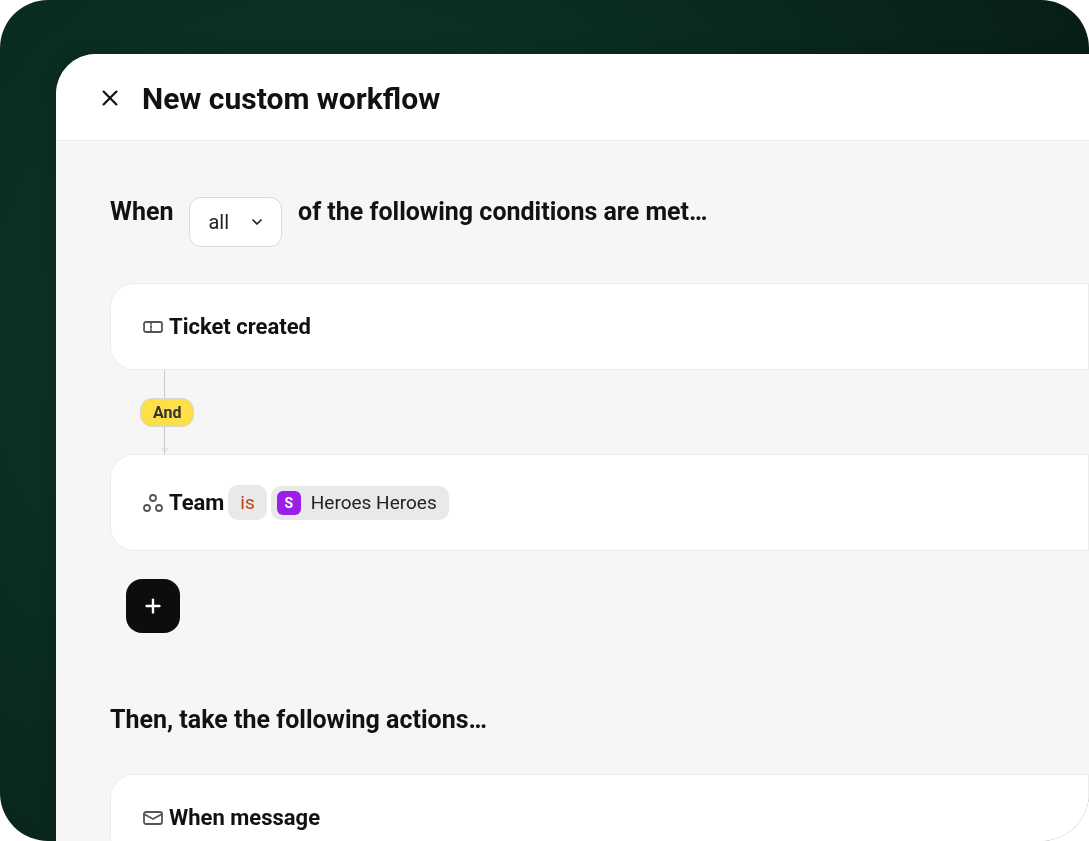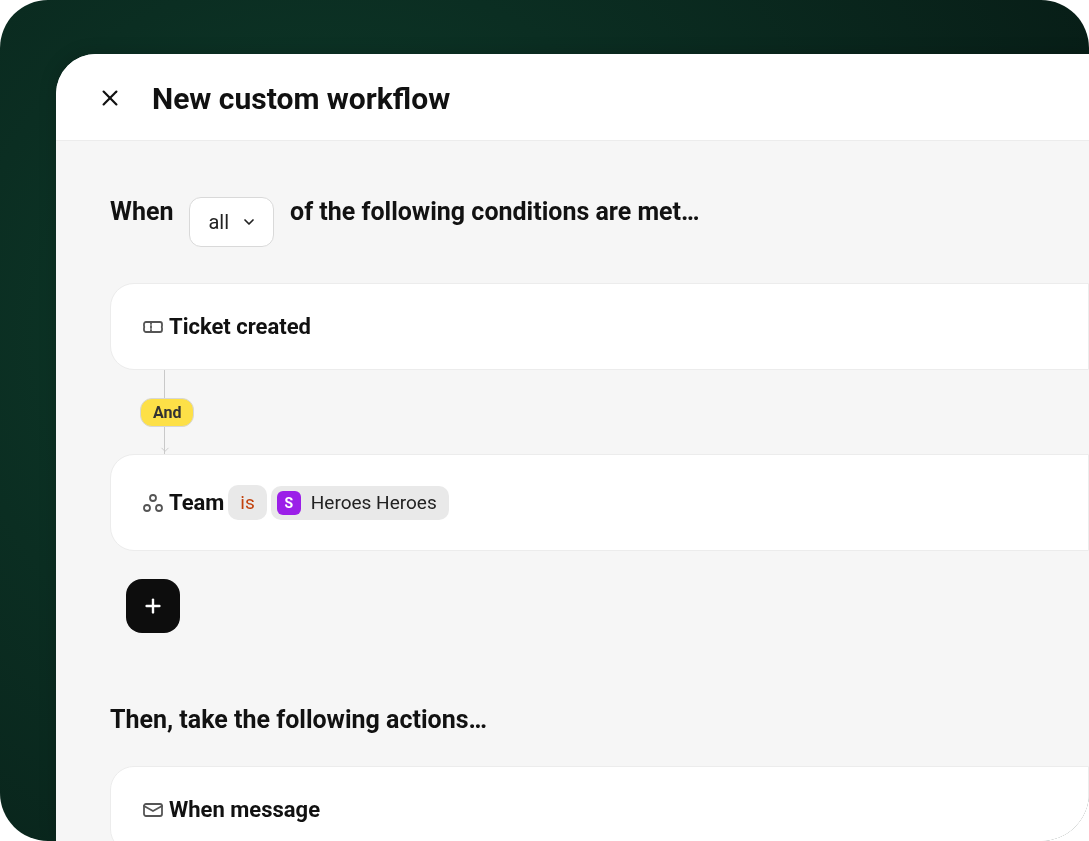--- a/index.html
+++ b/index.html
@@ -18,21 +18,21 @@
     position: absolute;
     top: 54px; left: 56px; right: 0; bottom: 0;
     background: #f6f6f6;
     border-top-left-radius: 40px;
     overflow: hidden;
     box-shadow: -2px -2px 16px rgba(0,0,0,0.15);
   }
 
   .header {
     display: flex; align-items: center;
-    gap: 22px;
+    gap: 12px;
     padding: 24px 34px 22px 34px;
     background: #ffffff;
     border-bottom: 1px solid #ececec;
   }
 
   .close-btn {
     width: 40px; height: 40px;
     display: flex; align-items: center; justify-content: center;
     color: #111; cursor: pointer;
     border-radius: 8px;
@@ -48,21 +48,21 @@
 
   .when-row {
     display: flex; align-items: flex-start; gap: 16px;
     margin-bottom: 36px;
   }
   .when-label, .when-suffix {
     font-size: 25px; font-weight: 700; color: #121212;
   }
 
   .select {
-    display: inline-flex; align-items: center; gap: 12px;
+    display: inline-flex; align-items: center; gap: 20px;
     border: 1px solid #d9d9d9; background: #fff;
     border-radius: 12px;
     padding: 12px 16px 12px 18px;
     font-size: 20px; color: #222; cursor: pointer;
   }
 
   .card {
     background: #fff;
     border: 1px solid #ececec;
     border-top-left-radius: 24px;
@@ -112,21 +112,21 @@
   .add-btn {
     margin-top: 28px; margin-left: 16px;
     width: 54px; height: 54px; border-radius: 16px;
     background: #0d0d0d; color: #fff;
     display: flex; align-items: center; justify-content: center;
     cursor: pointer;
   }
 
   .then-label {
     font-size: 25px; font-weight: 700; color: #121212;
-    margin-top: 72px; margin-bottom: 32px;
+    margin-top: 72px; margin-bottom: 40px;
   }
 </style>
 </head>
 <body>
 
 <div class="outer">
   <div class="sheet">
 
     <div class="header">
       <div class="close-btn">

